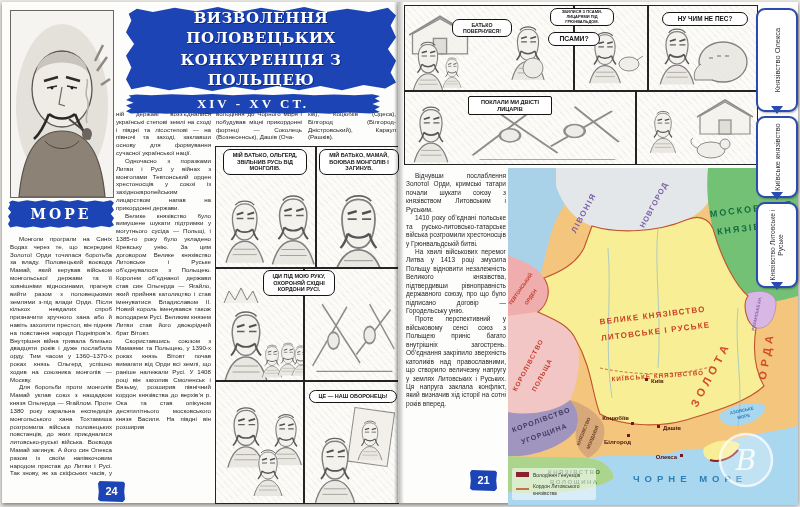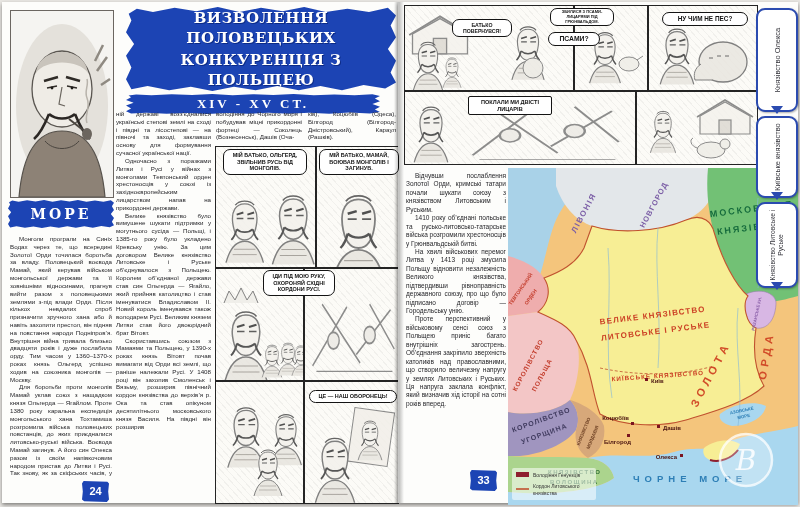--- a/index.html
+++ b/index.html
@@ -166,21 +166,21 @@
           <use href="#sym-face" transform="translate(48,34) scale(.85)"></use>
           <use href="#sym-face" transform="translate(2,48) scale(1.4)"></use>
         </svg>
       </div>
       <div class="bub" style="left:8px;top:3px;width:76px;">МІЙ БАТЬКО, ОЛЬГЕРД, ЗВІЛЬНИВ РУСЬ ВІД МОНГОЛІВ.</div>
       <div class="bub" style="left:104px;top:3px;width:72px;">МІЙ БАТЬКО, МАМАЙ, ВОЮВАВ МОНГОЛІВ І ЗАГИНУВ.</div>
       <div class="bub" style="left:48px;top:124px;width:64px;">ІДИ ПІД МОЮ РУКУ, ОХОРОНЯЙ СХІДНІ КОРДОНИ РУСІ.</div>
       <div class="bub" style="left:94px;top:244px;width:80px;">ЦЕ — НАШ ОБОРОНЕЦЬ!</div>
     </div>
 
-    <div class="pgnum" style="left:80px;top:479px;text-align:center;">24</div>
+    <div class="pgnum" style="left:96px;top:479px;text-align:center;">24</div>
   </div>
 
   <div class="gutter"></div>
 
   <div class="page page-right">
 
     <div class="comic" style="left:6px;top:3px;width:352px;height:158px;">
       <div class="pnl" style="left:0;top:0;width:168px;height:84px;">
         <svg class="art" viewBox="0 0 168 84">
           <use href="#sym-house" transform="translate(2,6) scale(1.1)"></use>
@@ -227,21 +227,21 @@
       <div class="bub cap" style="left:64px;top:91px;width:76px;font-size:5.6px;">ПОКЛАЛИ МИ ДВІСТІ ЛИЦАРІВ</div>
     </div>
 
     <div class="bodytxt" style="left:8px;top:170px;width:100px;height:292px;font-size:6.5px;line-height:1.3;">
       <p>Відчувши послаблення Золотої Орди, кримські татари почали шукати союзу з князівством Литовським і Руським.</p>
       <p>1410 року об’єднані польське та русько-литовсько-татарське війська розгромили хрестоносців у Грюнвальдській битві.</p>
       <p>На хвилі військових перемог Литва у 1413 році змусила Польщу відновити незалежність Великого князівства, підтвердивши рівноправність державного союзу, про що було підписано договір — Городельську унію.</p>
       <p>Проте перспективний у військовому сенсі союз з Польщею приніс багато внутрішніх загострень. Об’єднання закріпило зверхність католиків над православними, що створило величезну напругу у землях Литовських і Руських. Ця напруга заклала конфлікт, який визначив хід історії на сотні років вперед.</p>
     </div>
 
-    <div class="pgnum" style="left:72px;top:468px;">33</div>
+    <div class="pgnum" style="left:72px;top:468px;">21</div>
 
     <div class="mapbox">
       <svg viewBox="0 0 290 337" width="290" height="337">
         <rect width="290" height="337" fill="#f4c57c"></rect>
         <path d="M0,0 L78,0 C70,22 56,34 48,52 C40,70 36,100 28,118 C20,136 8,142 0,146 Z" fill="#a9d2e8"></path>
         <path d="M48,0 L212,0 C208,30 196,44 178,52 C150,64 110,66 84,58 C66,52 54,36 48,18 Z" fill="#e3e7ea"></path>
         <path d="M200,0 L290,0 L290,128 C268,134 252,138 240,128 C228,118 214,92 206,64 C200,44 198,20 200,0 Z" fill="#72c175"></path>
         <path d="M238,126 C252,120 266,124 268,134 C268,150 260,162 248,160 C238,156 234,136 238,126 Z" fill="#d8b7e4" stroke="#9a7fb0" stroke-width=".6"></path>
         <path d="M0,88 C14,92 28,98 36,110 C44,122 40,136 30,144 L0,148 Z" fill="#efadad"></path>
         <path d="M0,148 L30,144 C48,152 62,158 68,172 C74,188 70,216 62,232 C48,244 20,248 0,244 Z" fill="#f3c6c6"></path>

